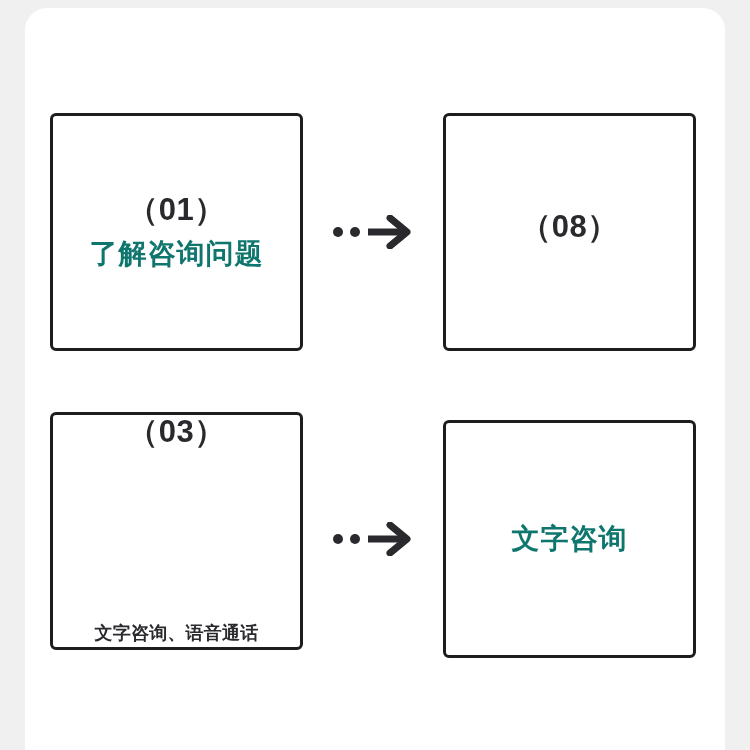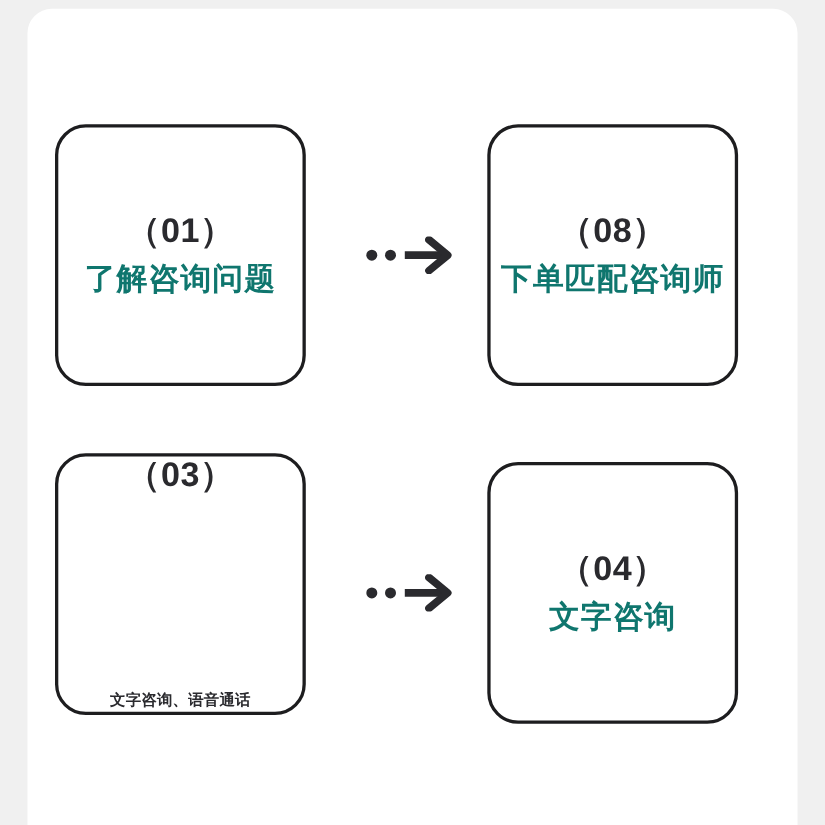--- a/index.html
+++ b/index.html
@@ -30,24 +30,24 @@
     left: 0;
     top: 0;
     width: 700px;
     height: 680px;
   }
 
   
   .step-card {
     position: absolute;
     box-sizing: border-box;
-    width: 228px;
+    width: 253px;
     height: 238px;
     border: 3px solid #1d1d1f;
-    border-radius: 28px;
+    border-radius: 6px;
     background: #ffffff;
     display: flex;
     flex-direction: column;
     align-items: center;
     justify-content: center;
     padding: 0 6px;
   }
   .step-card.pos-r1c1 { left: 25px;  top: 105px; }
   .step-card.pos-r1c2 { left: 418px; top: 105px; }
   .step-card.pos-r2c1 { left: 25px;  top: 404px; justify-content: space-between; }
@@ -67,21 +67,21 @@
     font-size: 28px;
     font-weight: bold;
     color: #0f766e;
     letter-spacing: 1px;
     line-height: 1.2;
     white-space: nowrap;
   }
 
   .card-subtitle {
     margin-top: 9px;
-    font-size: 14px;
+    font-size: 18px;
     font-weight: bold;
     color: #2a2a2e;
     line-height: 1.5;
     text-align: center;
     letter-spacing: 0.2px;
   }
   .card-subtitle .sub-line { display: block; white-space: nowrap; }
 
   
   .flow-arrow {
@@ -111,38 +111,36 @@
       <svg width="82" height="34" viewBox="0 0 82 34" aria-hidden="true">
         <circle cx="6" cy="17" r="5" fill="#2a2a2e"></circle>
         <circle cx="23" cy="17" r="5" fill="#2a2a2e"></circle>
         <line x1="36" y1="17" x2="70" y2="17" stroke="#2a2a2e" stroke-width="7"></line>
         <polyline points="58,3 75,17 58,31" fill="none" stroke="#2a2a2e" stroke-width="7" stroke-linecap="round" stroke-linejoin="round"></polyline>
       </svg>
     </div>
 
     <div class="step-card pos-r1c2">
       <div class="card-index">（08）</div>
-      <div class="card-title">下单匹配咨询师</div>
     </div>
 
     <div class="step-card pos-r2c1">
       <div class="card-index">（03）</div>
       <div class="card-subtitle">
         <span class="sub-line">文字咨询、语音通话</span>
       </div>
     </div>
 
     <div class="flow-arrow arrow-row2">
       <svg width="82" height="34" viewBox="0 0 82 34" aria-hidden="true">
         <circle cx="6" cy="17" r="5" fill="#2a2a2e"></circle>
         <circle cx="23" cy="17" r="5" fill="#2a2a2e"></circle>
         <line x1="36" y1="17" x2="70" y2="17" stroke="#2a2a2e" stroke-width="7"></line>
         <polyline points="58,3 75,17 58,31" fill="none" stroke="#2a2a2e" stroke-width="7" stroke-linecap="round" stroke-linejoin="round"></polyline>
       </svg>
     </div>
 
     <div class="step-card pos-r2c2">
-      <div class="card-index">（04）</div>
       <div class="card-title">文字咨询</div>
     </div>
 
   </div>
 </div>
 
 </body></html>

